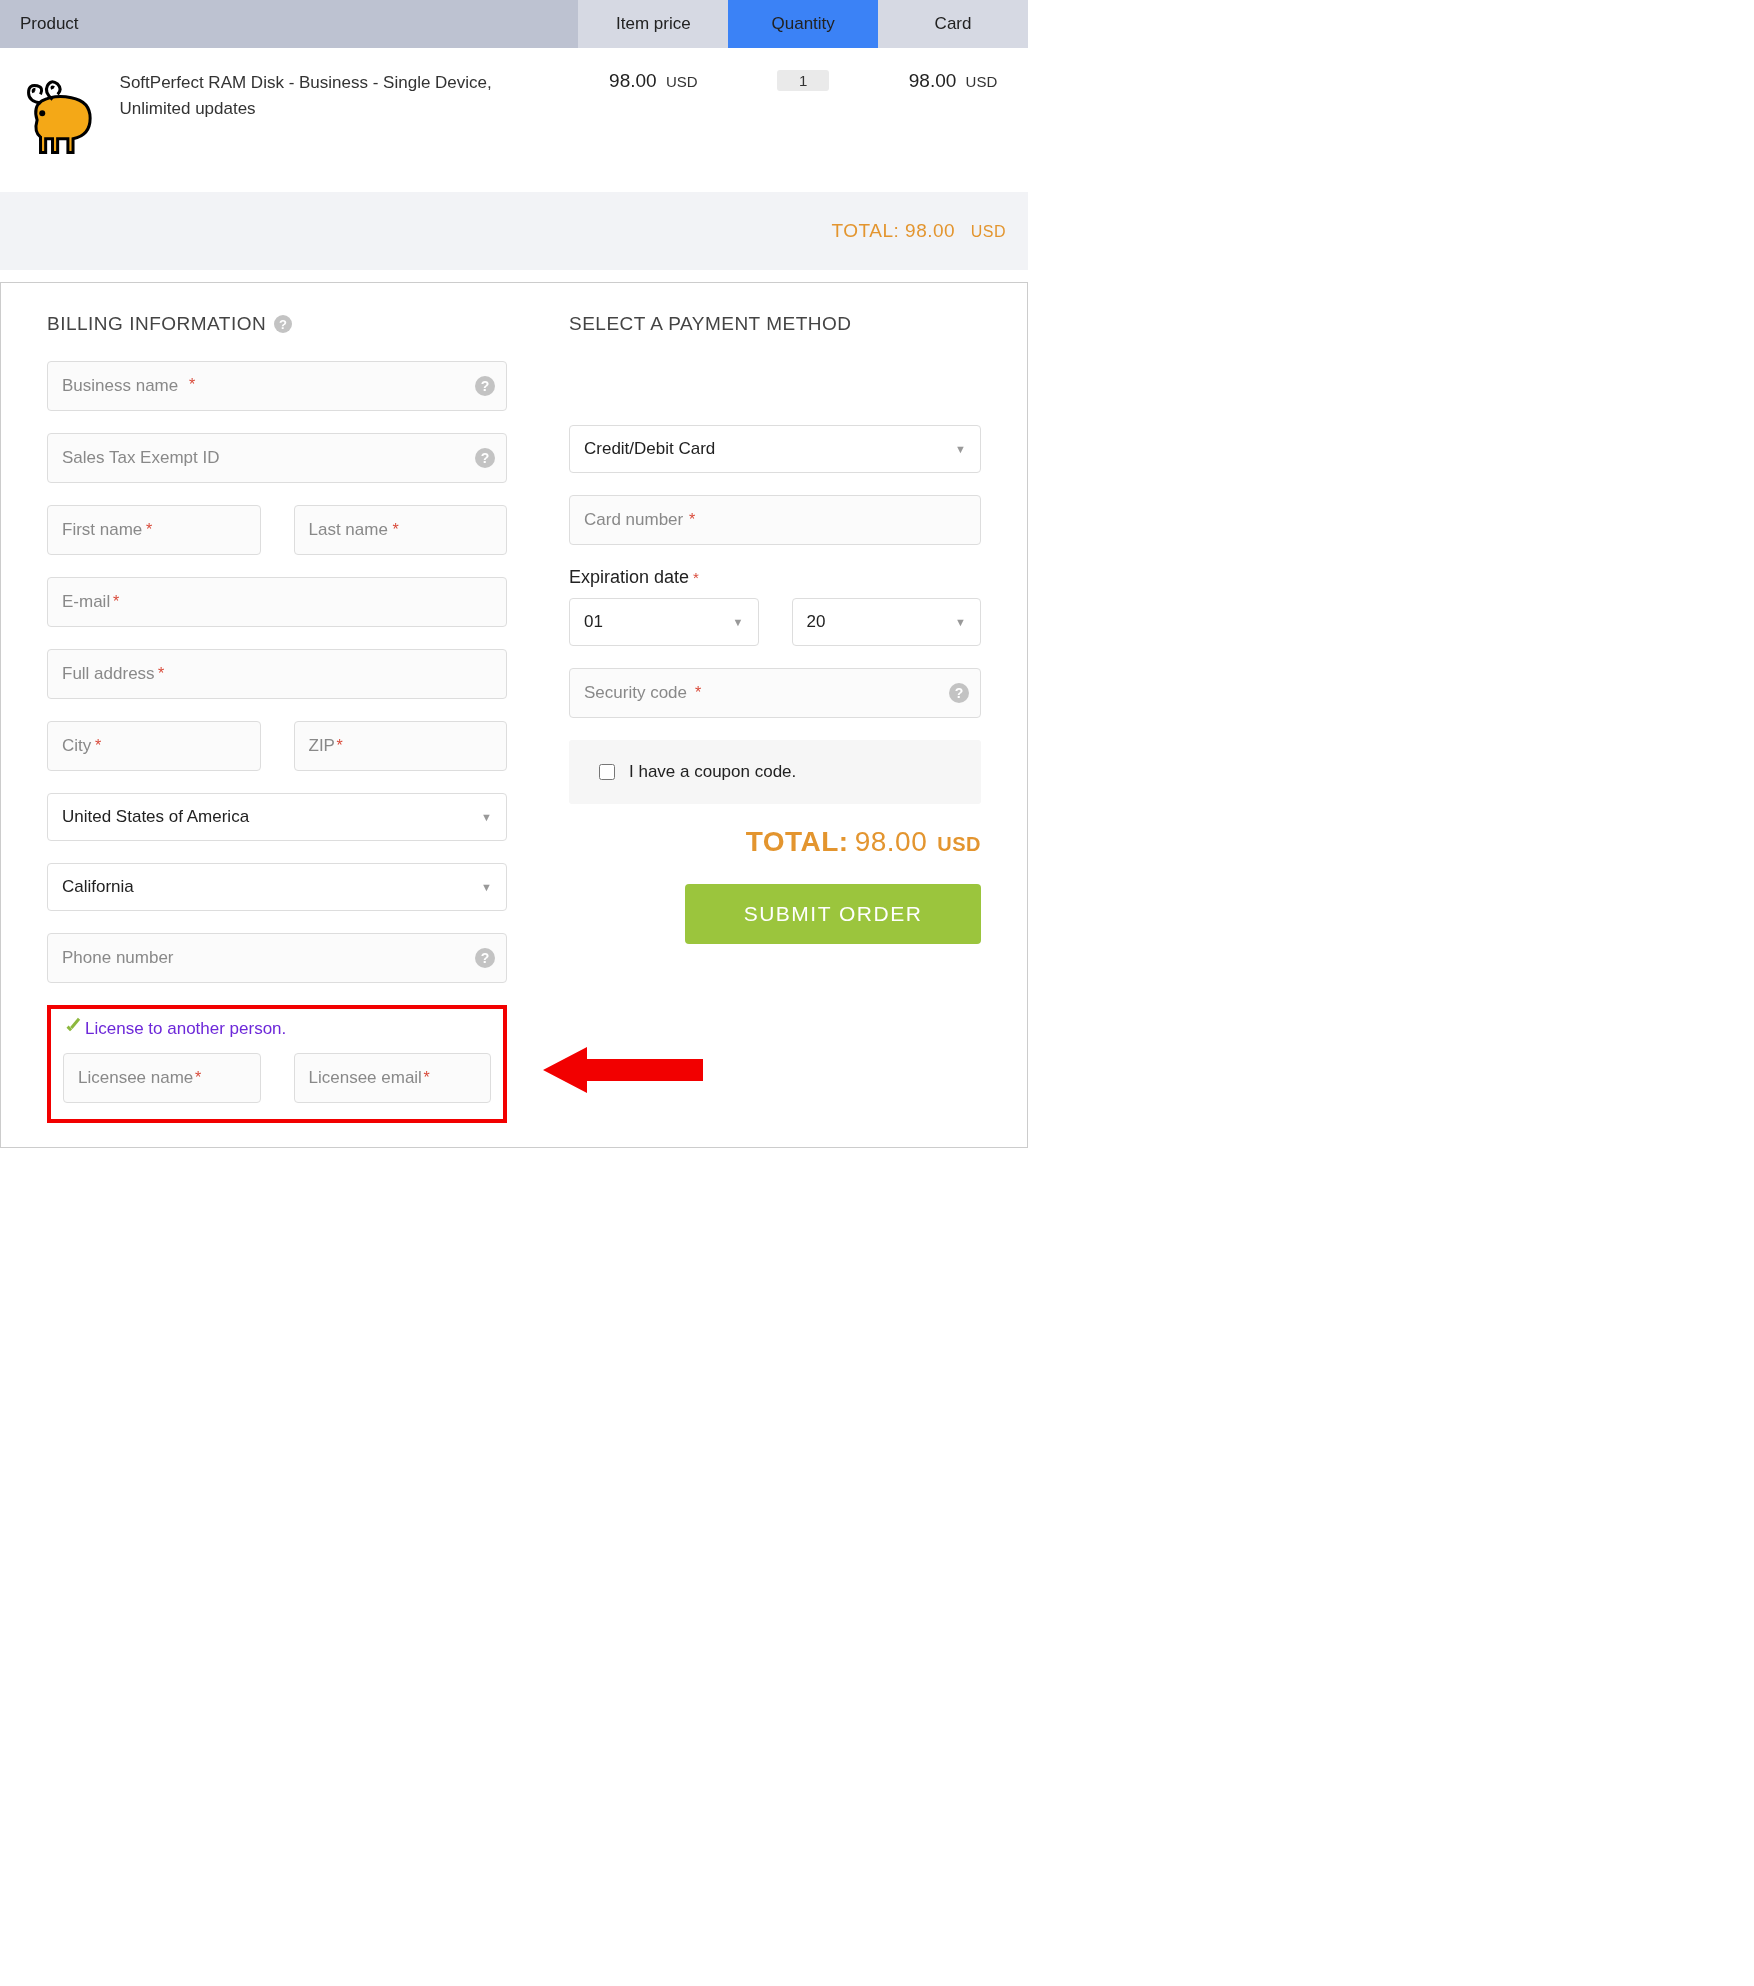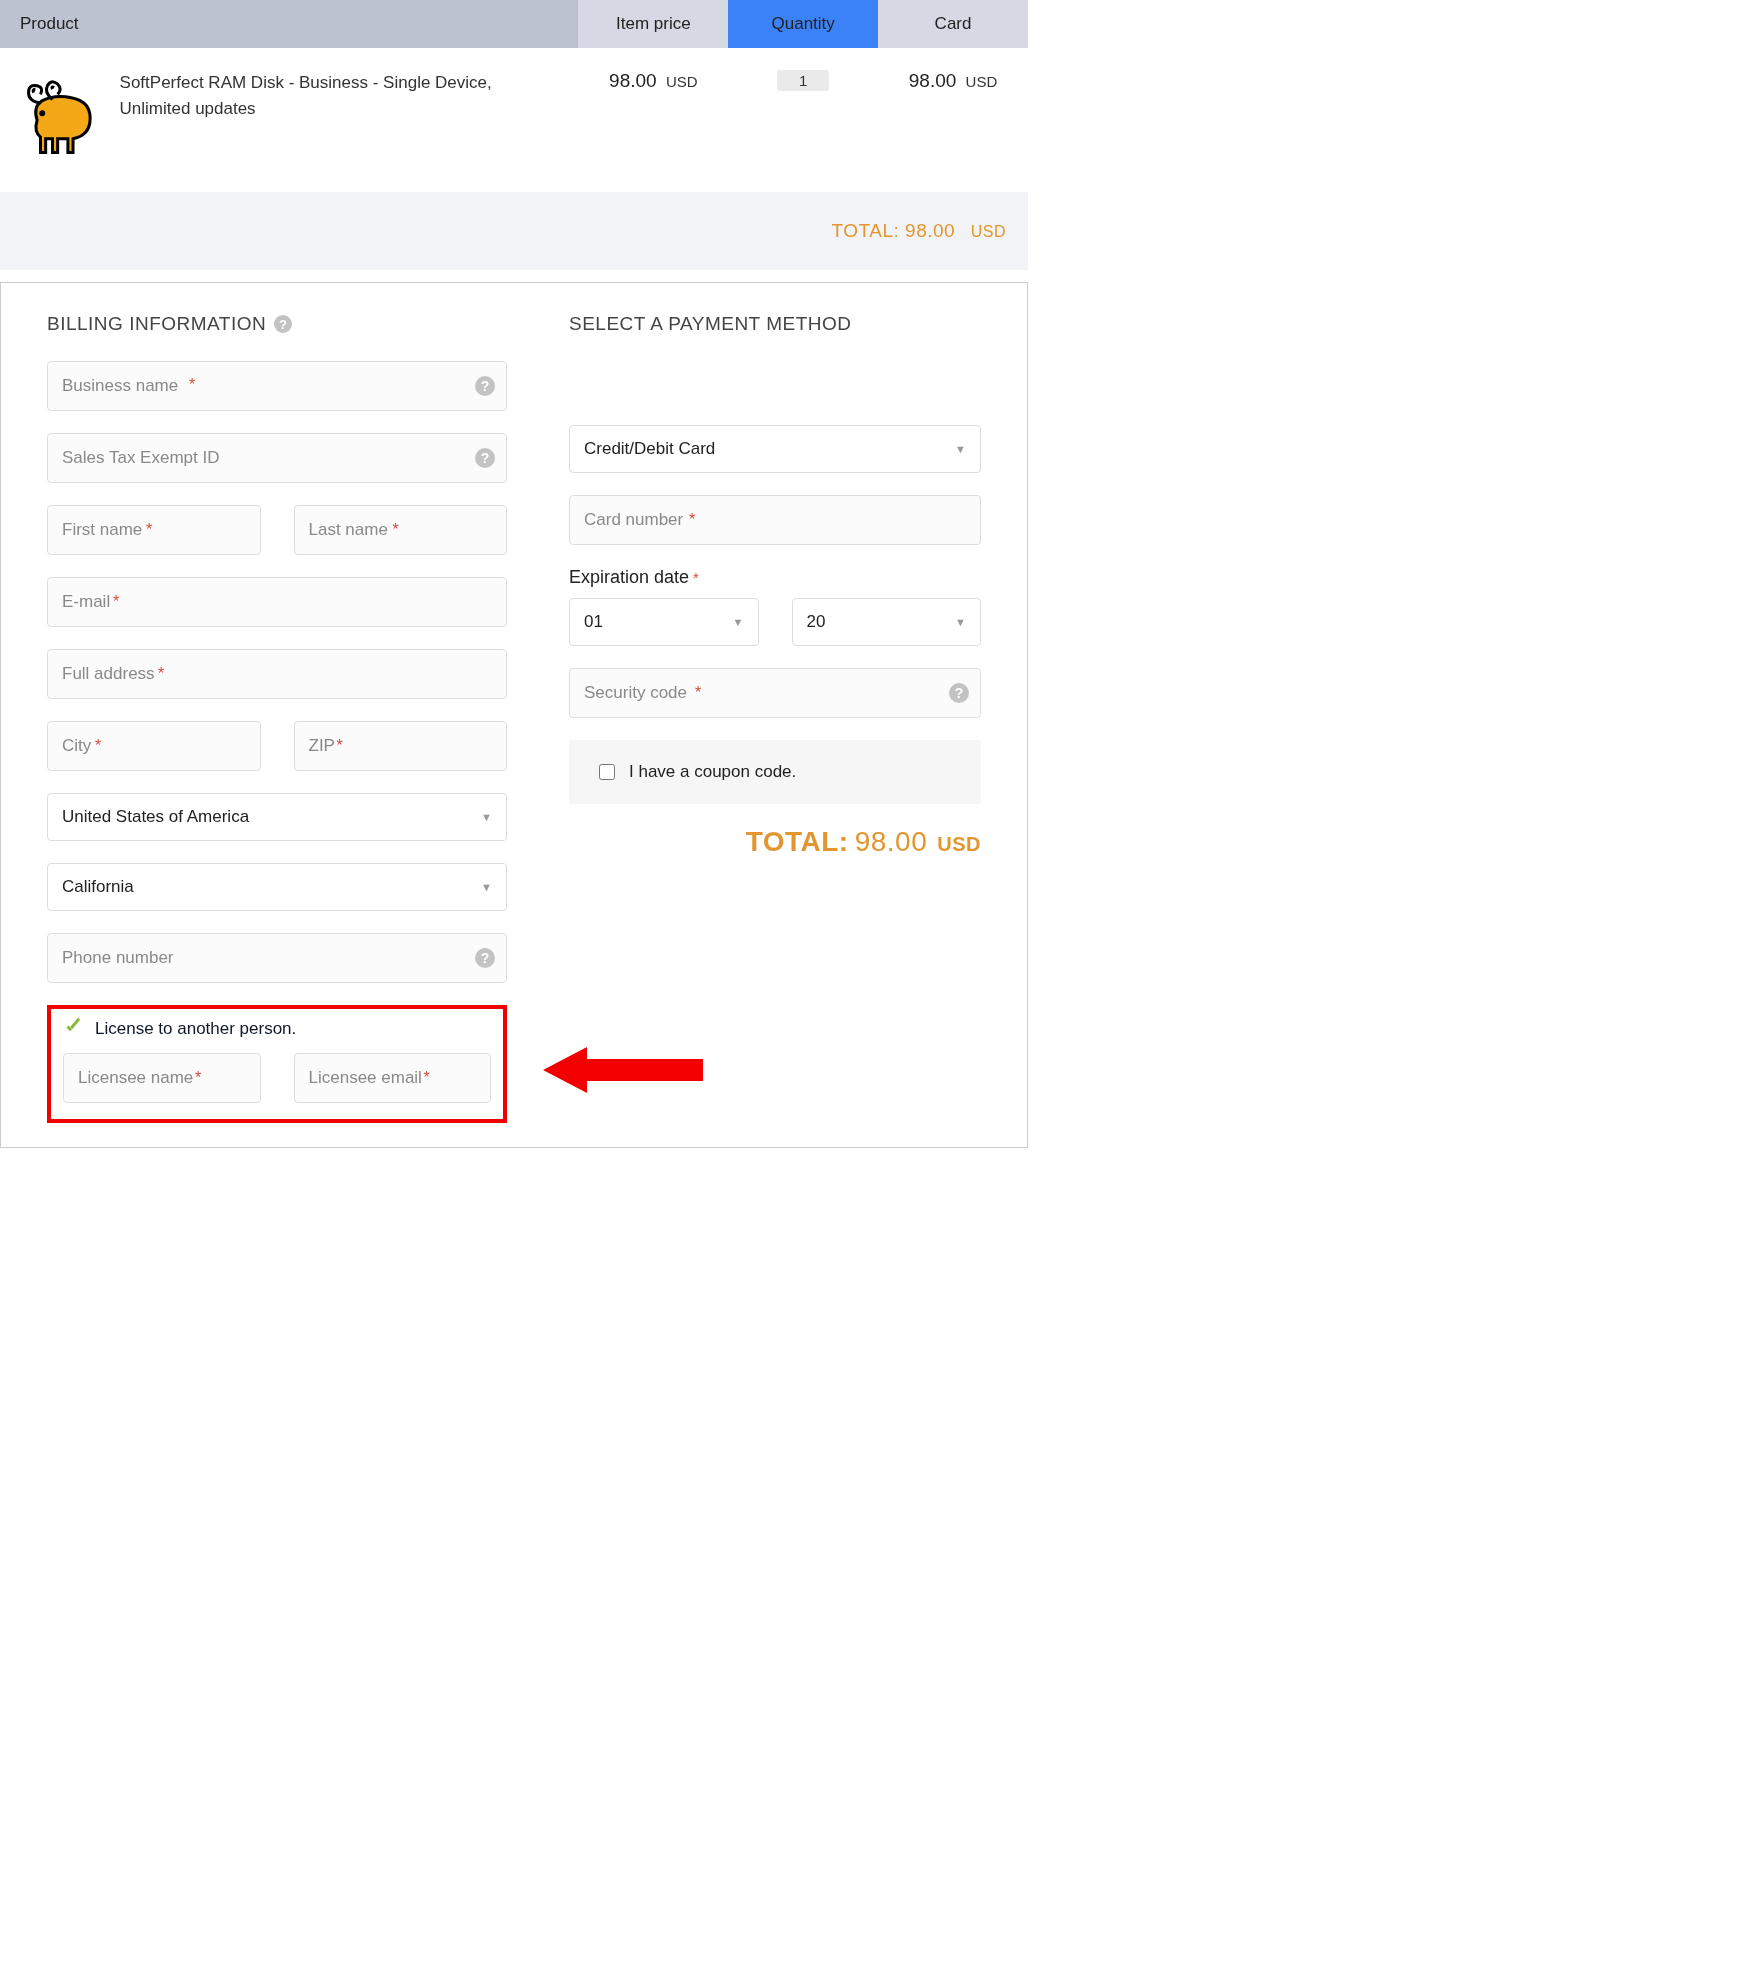--- a/index.html
+++ b/index.html
@@ -68,21 +68,21 @@
   .select {
     width:100%; height:48px; border:1px solid #ddd; border-radius:4px;
     background:#fff; padding:0 14px; font-size:17px; color:#222;
     display:flex; align-items:center; justify-content:space-between;
   }
   .select .caret { color:#999; font-size:11px;}
   
   .license-box {
     border:4px solid #f20000; padding:10px 12px 4px 12px; margin-top:6px;
   }
-  .checkbox-row { display:flex; gap:14px; margin-bottom:14px; font-size:17px; color:#0f172a;}
+  .checkbox-row { display:flex; gap:4px; margin-bottom:14px; font-size:17px; color:#6d28d9;}
   .checkmark {
     width:18px; height:18px; position:relative; display:inline-block;
   }
   .checkmark::before {
     content:""; position:absolute; left:4px; top:8px; width:5px; height:2.5px;
     background:#8db83e; transform:rotate(45deg);
   }
   .checkmark::after {
     content:""; position:absolute; left:6px; top:3px; width:12px; height:2.5px;
     background:#8db83e; transform:rotate(-50deg);
@@ -294,20 +294,21 @@
 
       <div class="coupon-box">
         <input type="checkbox" style="">
         <span>I have a coupon code.</span>
       </div>
 
       <div class="big-total">
         <span>TOTAL:</span><span class="val">98.00</span><span class="cur2">USD</span>
       </div>
 
+      <button class="submit-btn">SUBMIT ORDER</button>
     </div>
 
     <svg class="arrow-annot" viewBox="0 0 160 46" style="top:764px;">
       <polygon points="0,23 44,0 44,12 160,12 160,34 44,34 44,46" fill="#f20000"></polygon>
     </svg>
   </div>
 
 </div>
 
 </body></html>

